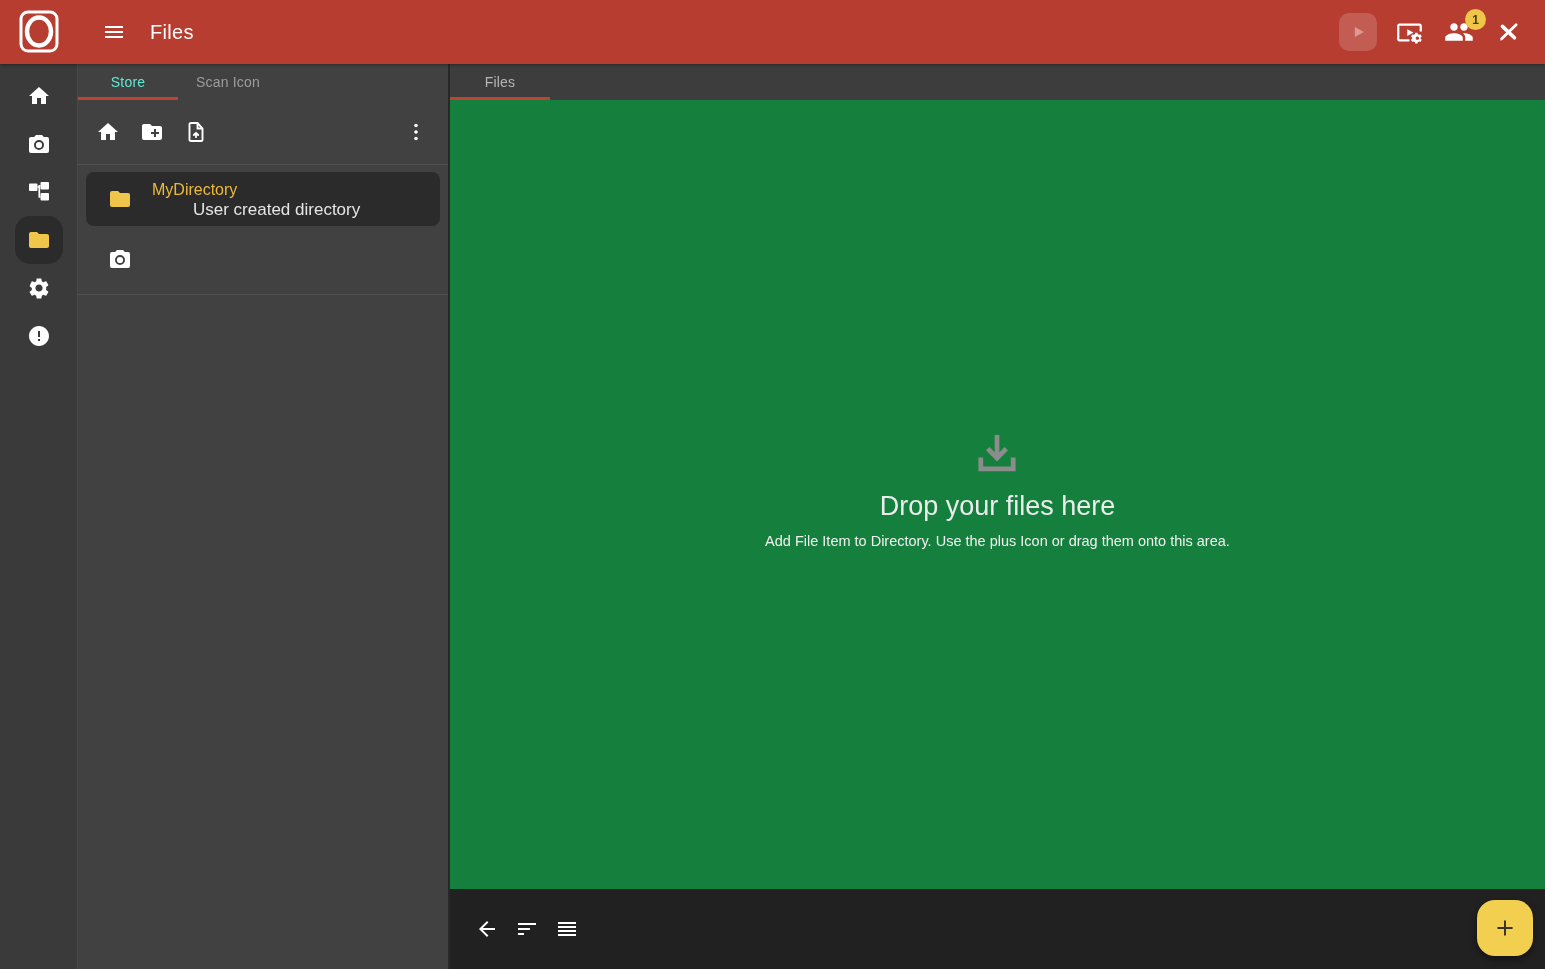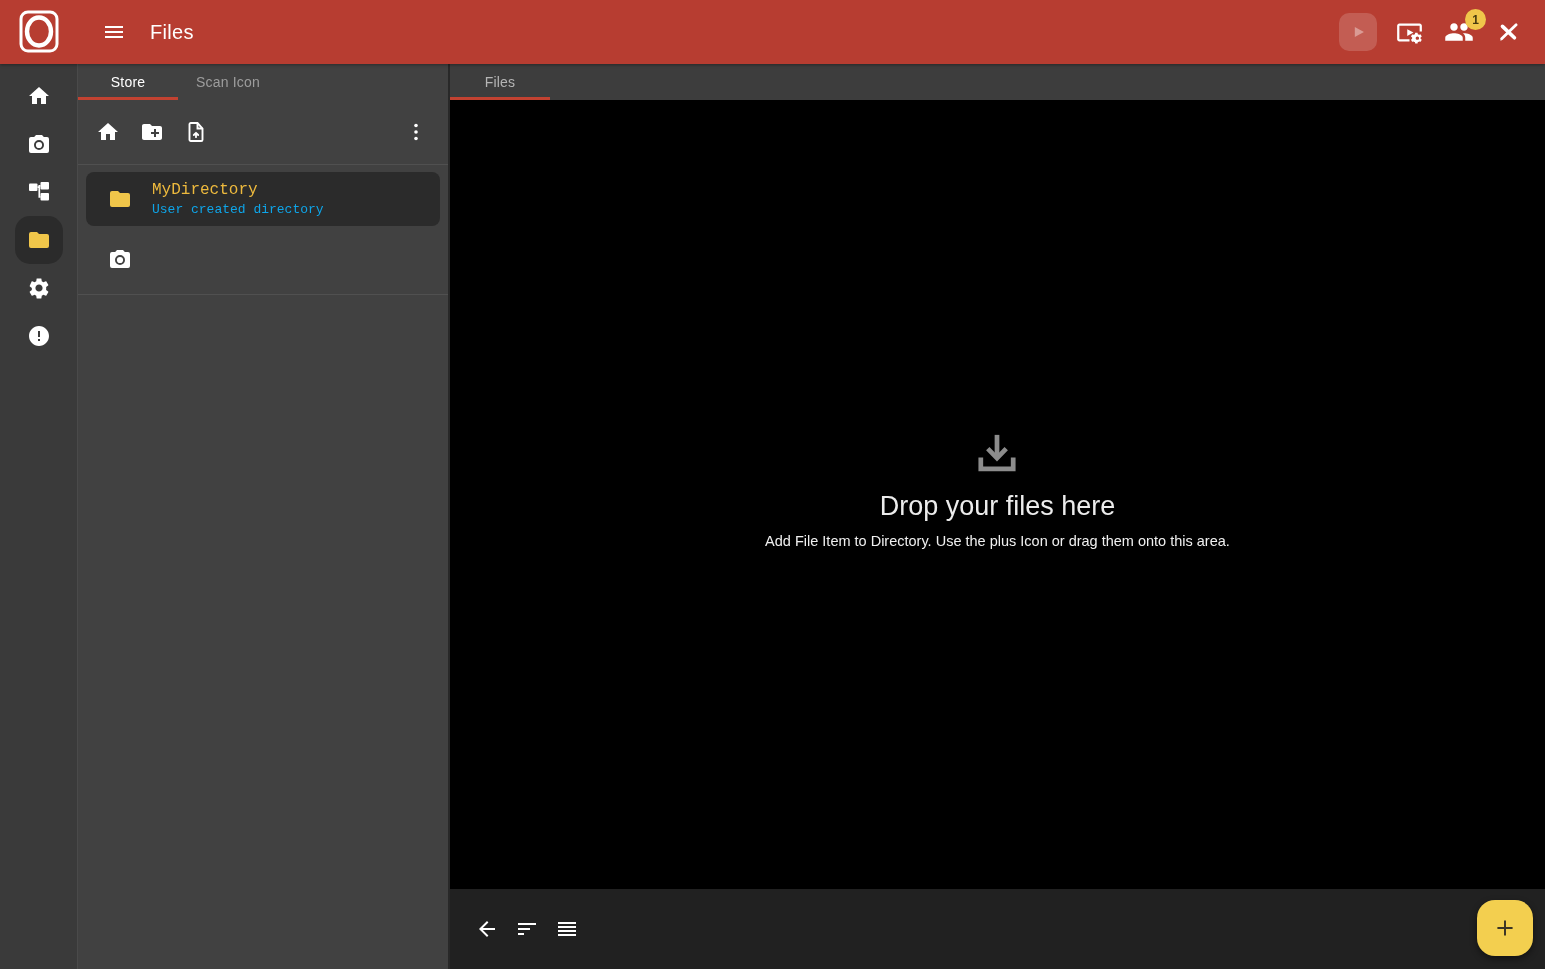--- a/index.html
+++ b/index.html
@@ -55,50 +55,50 @@
     background:#414141;
   }
   .v-divider { position:absolute; top:64px; left:448px; width:2px; bottom:0; background:#282828; }
 
   .tabs { display:flex; height:36px; }
   .tab {
     width:100px; height:36px; position:relative;
     display:flex; align-items:center; justify-content:center;
     font-size:14px; font-weight:500; color:#9d9d9d; letter-spacing:.2px;
   }
-  .tab.active { color:#ffffff; }
+  .tab.active { color:#5eead4; }
   .tab.active .tab-underline {
     position:absolute; left:0; right:0; bottom:0; height:3px; background:#c24231;
   }
 
   .panel-toolbar {
     height:64px; display:flex; align-items:center; padding:0 10px 0 8px;
   }
   .tbtn { width:44px; height:44px; display:flex; align-items:center; justify-content:center; border-radius:50%; }
   .toolbar-spacer { flex:1; }
   .panel-divider { height:1px; background:#505050; }
 
   .dir-list { padding-top:7px; }
   .dir-row {
     margin:0 8px 6px 8px; height:54px; border-radius:8px;
-    display:flex; align-items:center; padding-left:22px; gap:20px; cursor:pointer;font-family:Liberation Mono, monospace;
+    display:flex; align-items:center; padding-left:22px; gap:20px; cursor:pointer;
   }
   .dir-row.selected { background:#2b2b2b; }
   .dir-title { font-size:16px; font-weight:500; color:#f2f2f2; line-height:20px; }
   .dir-row.selected .dir-title { color:#edb93d; }
-  .dir-sub { font-size:13px; color:#0ea5e9; line-height:17px; margin-top:1px; }
+  .dir-sub { font-size:17px; color:#e5e5e5; line-height:17px; margin-top:1px;margin-left:41px; }
   .list-divider { height:1px; background:#505050; margin-top:8px; }
 
   
   .main-area { position:absolute; top:64px; left:450px; right:0; bottom:0; }
   .main-tabs { height:36px; background:#3d3d3d; display:flex; }
   .main-tabs .tab { color:#b5b5b5; }
   .main-content {
     position:absolute; top:36px; left:0; right:0; bottom:80px;
-    background:#000000;
+    background:#15803d;
     display:flex; align-items:center; justify-content:center;
   }
   .dropzone-inner { text-align:center; margin-top:-14px; }
   .drop-title { color:#ececec; font-size:27px; font-weight:400; margin-top:6px; }
   .drop-sub { color:#f0f0f0; font-size:14.5px; font-weight:500; margin-top:11px; }
 
   .bottom-bar {
     position:absolute; left:0; right:0; bottom:0; height:80px;
     background:#212121; display:flex; align-items:center; padding-left:17px;
   }

